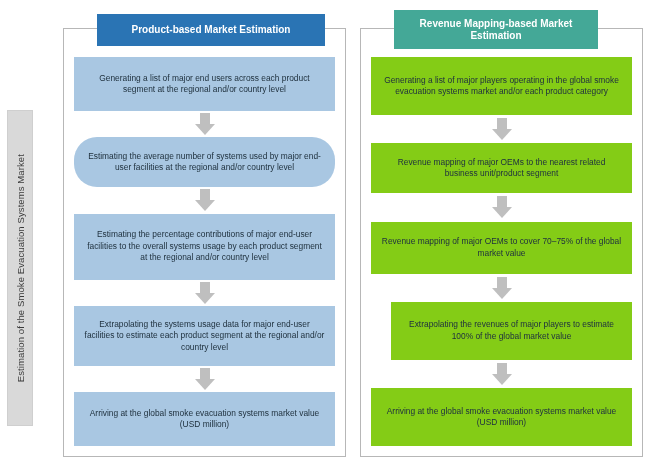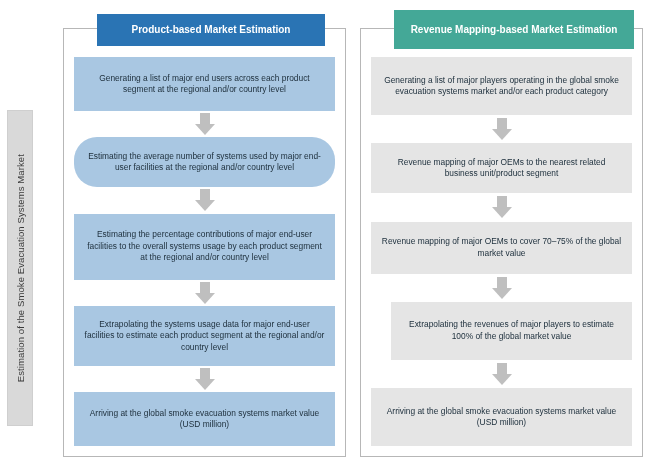--- a/index.html
+++ b/index.html
@@ -86,40 +86,40 @@
     z-index: 5;
     padding: 16px 6px;
   }
   #header-left {
     left: 97px;
     width: 228px;
     background: #2a74b4;
   }
   #header-right {
     left: 394px;
-    width: 240px;
+    width: 204px;
     top: 10px;
     height: 39px;
     background: #44a897;
   }
 
   
   .step {
     box-sizing: border-box;
     display: flex;
     align-items: center;
     justify-content: center;
     text-align: center;
     font-size: 8.4px;
     line-height: 11.5px;
     color: #20323f;
     padding: 4px 10px;
   }
   .step.blue { background: #a9c7e2; }
-  .step.teal { background: #e5e5e5; }
+  .step.teal { background: #84cc16; }
 
   
   .arrow-wrap {
     display: flex;
     align-items: center;
     justify-content: center;
     flex: 0 0 auto;
   }
   .arrow {
     width: 20px;

